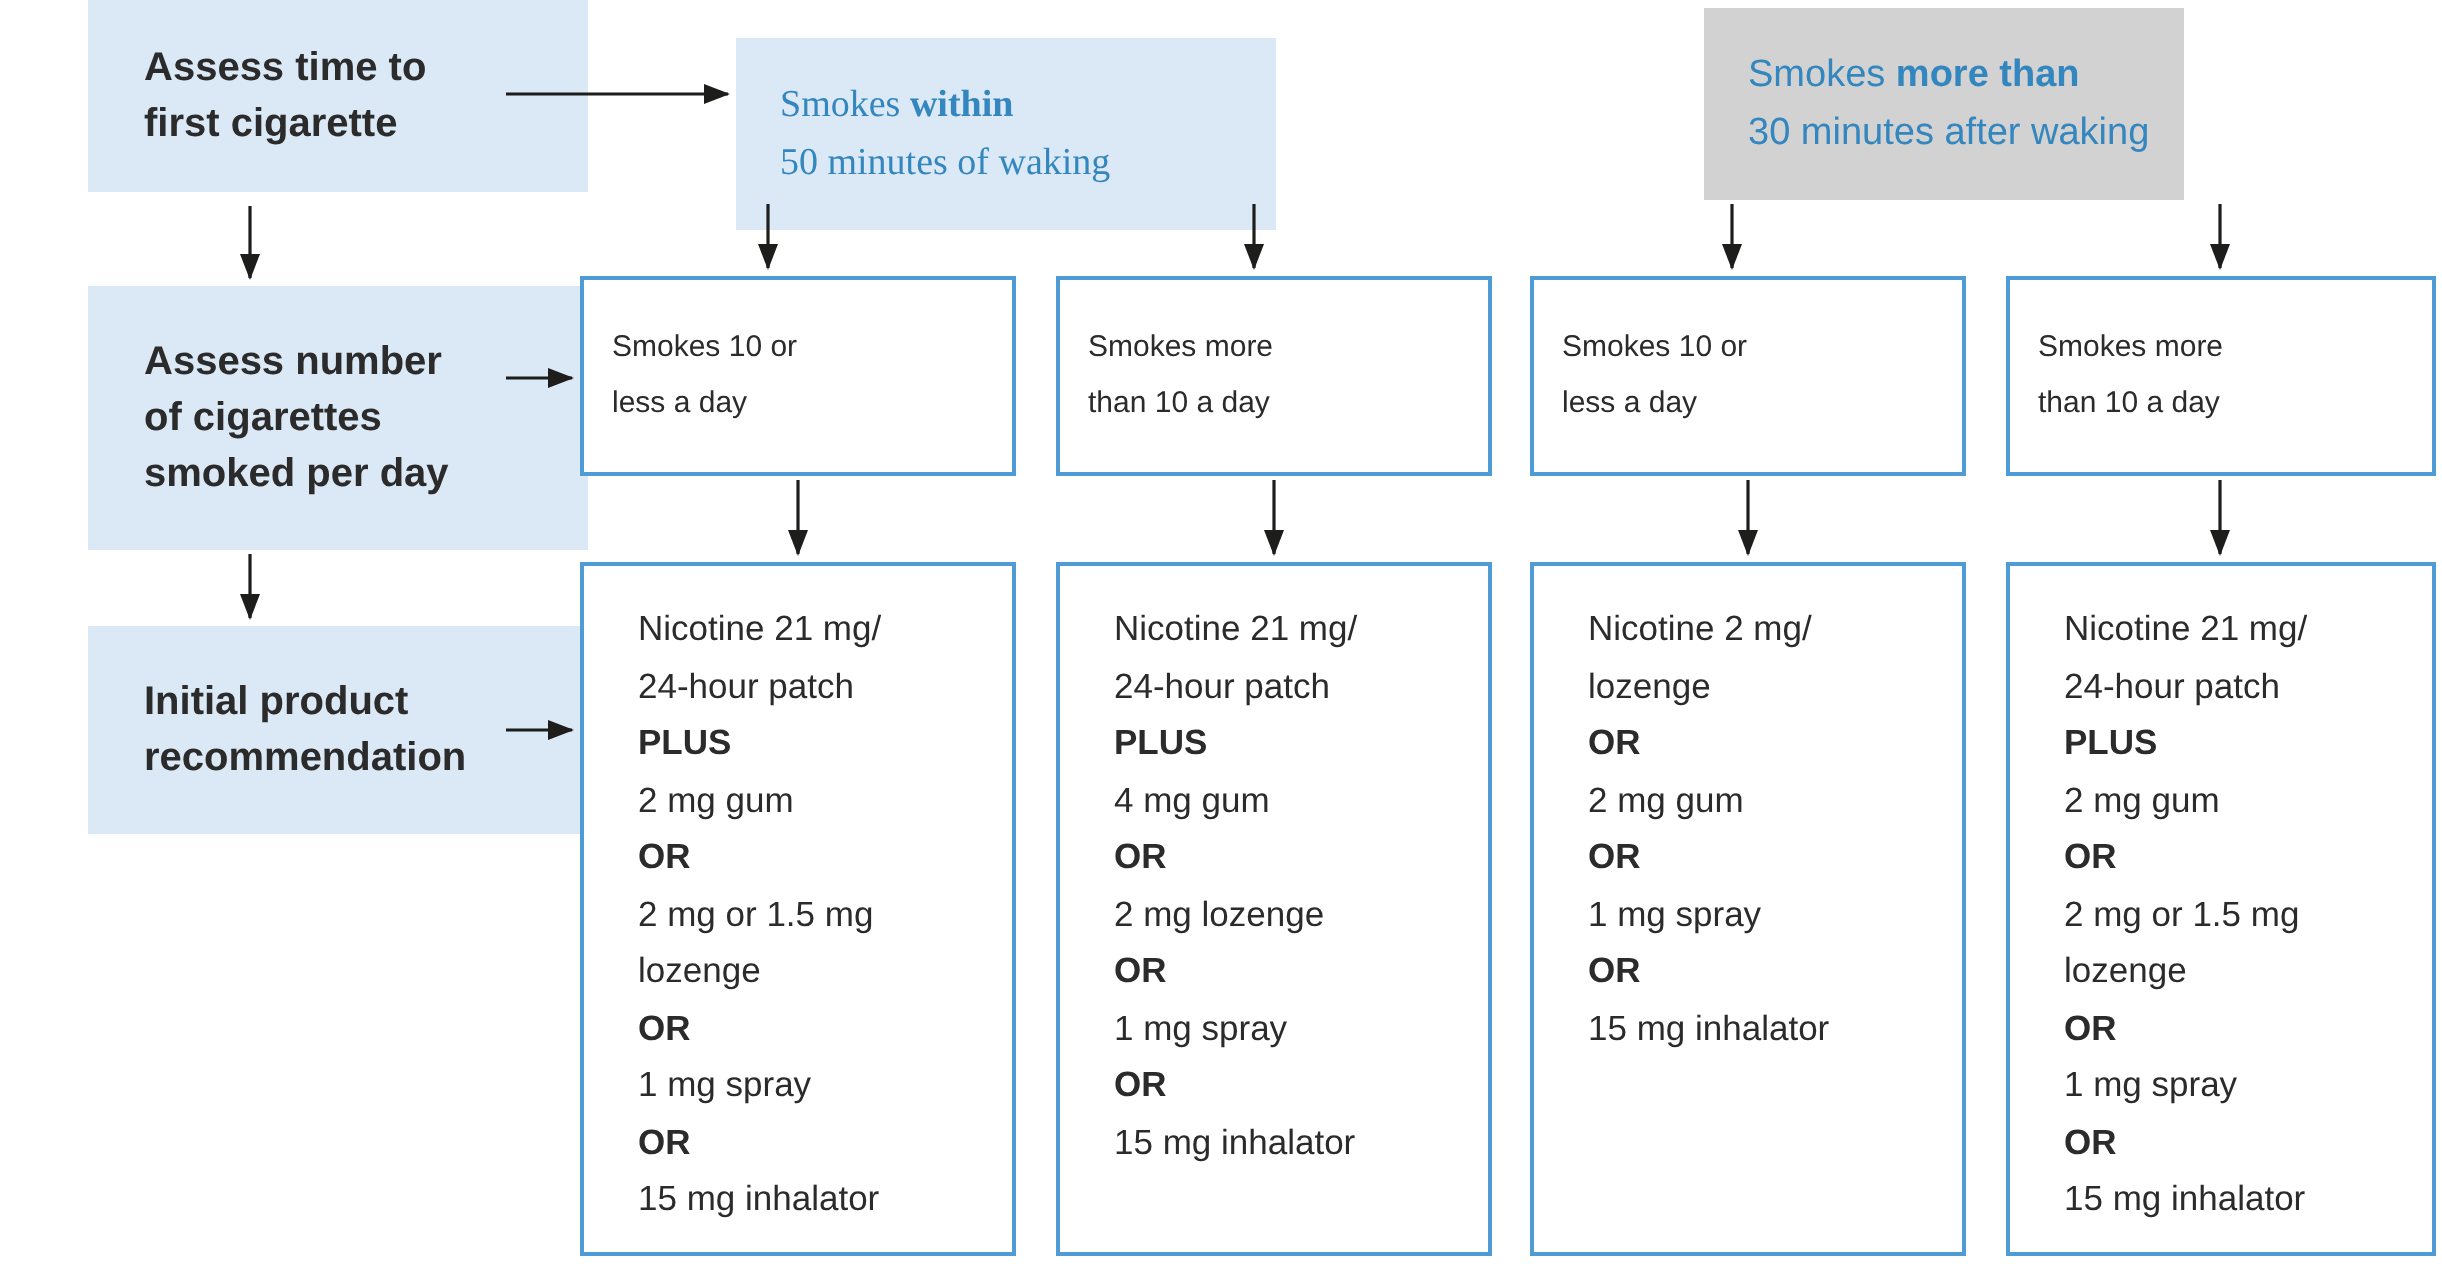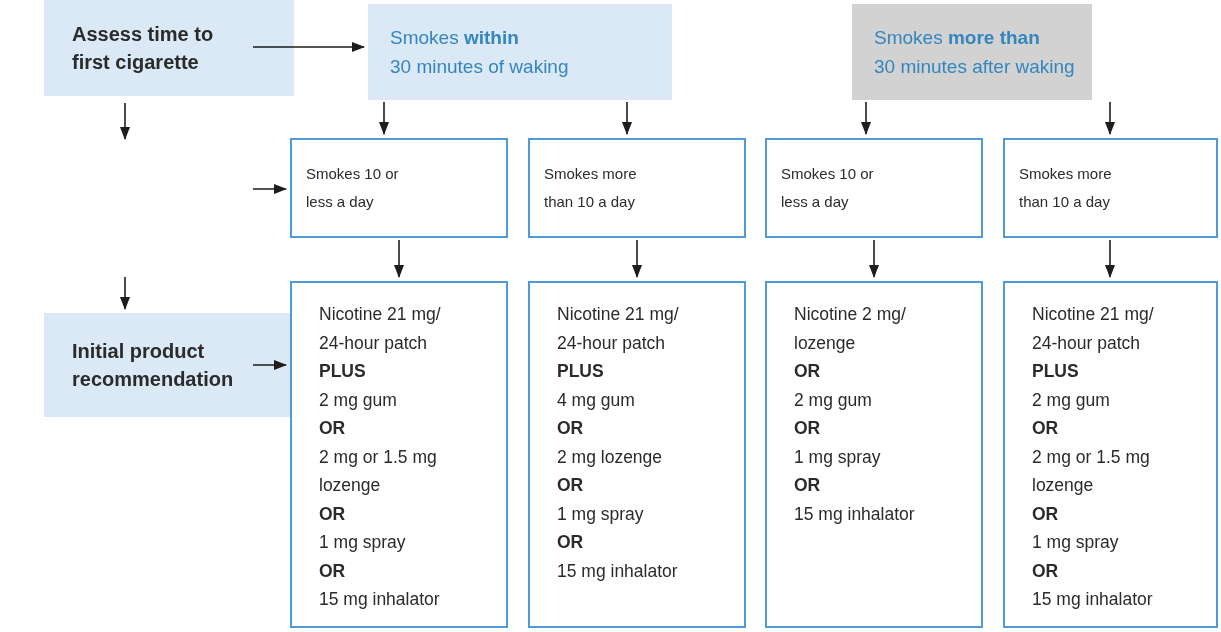--- a/index.html
+++ b/index.html
@@ -72,25 +72,28 @@
     stroke-width:1.6;
   }
 </style>
 </head>
 <body>
 
 <div class="canvas">
 
   <div class="box step-box" style="left:0;top:4;width:250px;height:96px;">Assess time to
 first cigarette</div>
+  <div class="box step-box" style="left:0;top:143px;width:250px;height:132px;">Assess number
+of cigarettes
+smoked per day</div>
   <div class="box step-box" style="left:0;top:313px;width:250px;height:104px;">Initial product
 recommendation</div>
 
-  <div class="box branch-box branch-blue" style="left:368px;top:4px;width:304px;height:96px;">
-      <div><span>Smokes </span><span class="bold">within</span><span></span><br><span>30 minutes of waking</span></div>
+  <div class="box branch-box branch-blue" style="left:368px;top:19px;width:270px;height:96px;font-family:Liberation Serif, serif;">
+      <div><span>Smokes </span><span class="bold">within</span><span></span><br><span>50 minutes of waking</span></div>
     </div>
   <div class="box branch-box branch-gray" style="left:852px;top:4px;width:240px;height:96px;">
       <div><span>Smokes </span><span class="bold">more than</span><span></span><br><span>30 minutes after waking</span></div>
     </div>
 
   <div class="box freq-box" style="left:290px;top:138px;width:218px;height:100px;">Smokes 10 or
 less a day</div>
   <div class="box freq-box" style="left:528px;top:138px;width:218px;height:100px;">Smokes more
 than 10 a day</div>
   <div class="box freq-box" style="left:765px;top:138px;width:218px;height:100px;">Smokes 10 or

